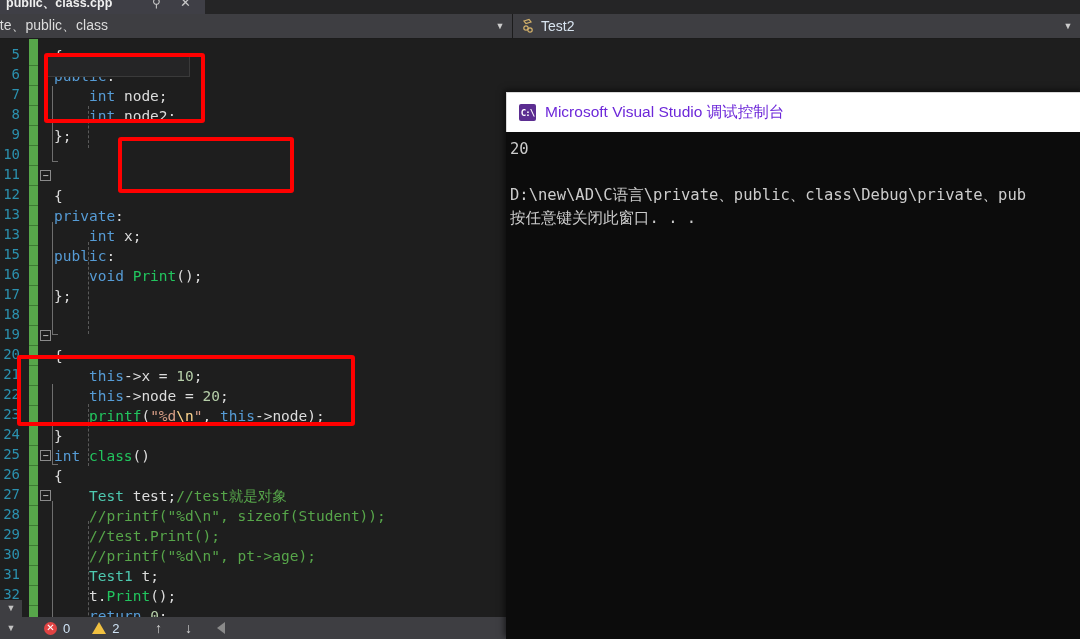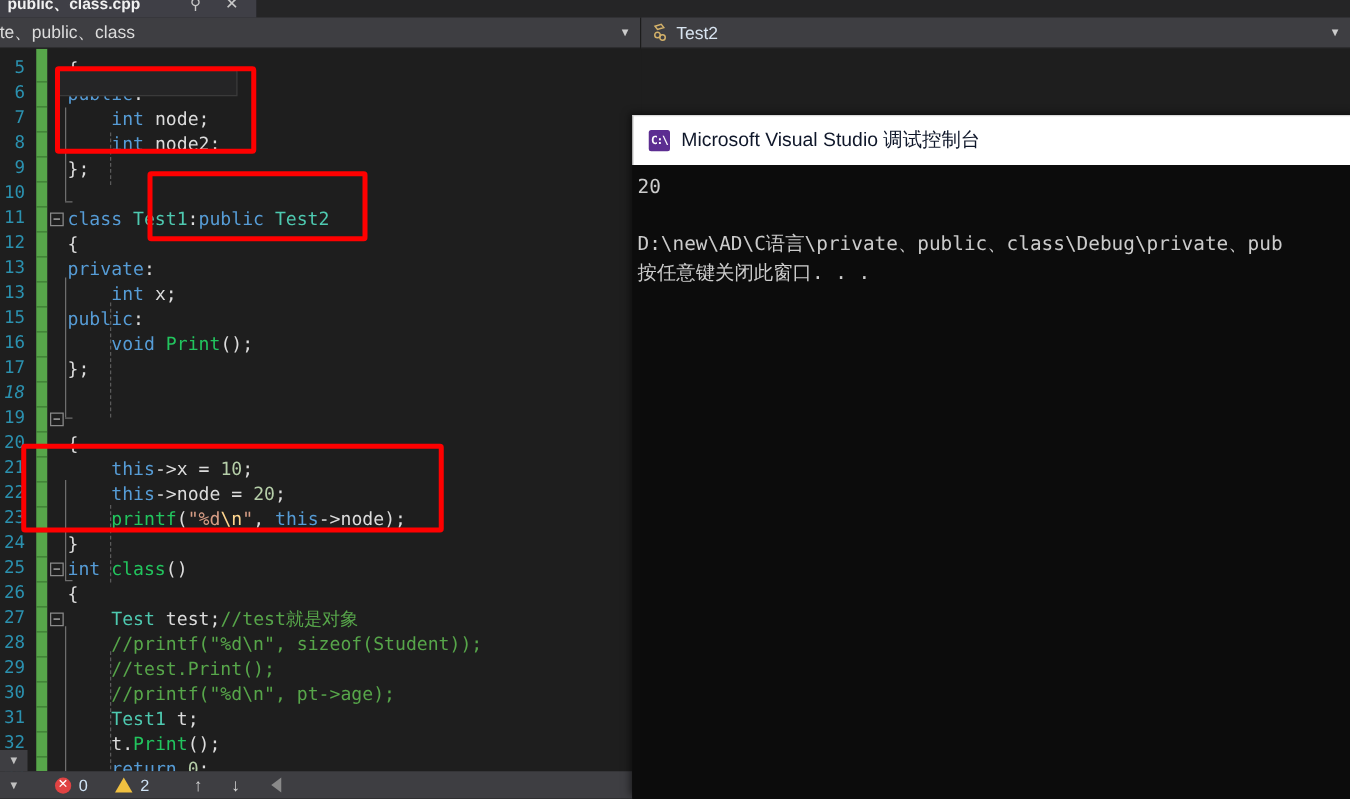--- a/index.html
+++ b/index.html
@@ -131,21 +131,21 @@
     height: 40px; background: #ffffff; display: flex; align-items: center;
     padding-left: 12px; border: 1px solid #d9d9d9; border-bottom: none;
   }
   .console-ico {
     width: 17px; height: 17px; background: #5c2d91; border-radius: 2px;
     display: inline-flex; align-items: center; justify-content: center;
     color: #ffffff; font-size: 9px; font-family: "DejaVu Sans Mono", monospace;
     font-weight: bold; margin-right: 9px; letter-spacing: -1px;
   }
   .console-title-text {
-    color: #0f172a; font-size: 15.5px; font-family: "Liberation Sans", sans-serif;
+    color: #6d28d9; font-size: 15.5px; font-family: "Liberation Sans", sans-serif;
   }
   .console-body {
     position: absolute; left: 0; top: 40px; width: 580px; height: 507px;
     background: #0c0c0c; padding: 6px 0 0 4px;
     font-family: "DejaVu Sans Mono", monospace; font-size: 15.5px;
     color: #cccccc; overflow: hidden;
   }
   .console-line { white-space: pre; line-height: 23px; color: #cccccc; }
   .console-spacer { height: 23px; }
 
@@ -229,21 +229,21 @@
         <div class="ln" style="top: 67px;">8</div>
         <div class="ln" style="top: 87px;">9</div>
         <div class="ln" style="top: 107px;">10</div>
         <div class="ln" style="top: 127px;">11</div>
         <div class="ln" style="top: 147px;">12</div>
         <div class="ln" style="top: 167px;">13</div>
         <div class="ln" style="top: 187px;">13</div>
         <div class="ln" style="top: 207px;">15</div>
         <div class="ln" style="top: 227px;">16</div>
         <div class="ln" style="top: 247px;">17</div>
-        <div class="ln" style="top: 267px; font-style: italic;">18</div>
+        <div class="ln" style="top: 267px;">18</div>
         <div class="ln" style="top: 287px;">19</div>
         <div class="ln" style="top: 307px;">20</div>
         <div class="ln" style="top: 327px;">21</div>
         <div class="ln" style="top: 347px;">22</div>
         <div class="ln" style="top: 367px;">23</div>
         <div class="ln" style="top: 387px;">24</div>
         <div class="ln" style="top: 407px;">25</div>
         <div class="ln" style="top: 427px;">26</div>
         <div class="ln" style="top: 447px;">27</div>
         <div class="ln" style="top: 467px;">28</div>
@@ -289,21 +289,20 @@
         <div class="foldbox" style="left: 2px; top: 411px;">−</div>
         <div class="foldbox" style="left: 2px; top: 451px;">−</div>
       </div>
     <div class="code-area">
         <div class="cl" style="top: 7px; left: 16px;"><span class="t-punc">{</span></div>
         <div class="cl" style="top: 27px; left: 16px;"><span class="t-kw">public</span><span class="t-punc">:</span></div>
         <div class="cl" style="top: 47px; left: 51px;"><span class="t-kw">int</span><span class="t-plain"> node</span><span class="t-punc">;</span></div>
         <div class="cl" style="top: 67px; left: 51px;"><span class="t-kw">int</span><span class="t-plain"> node2</span><span class="t-punc">;</span></div>
         <div class="cl" style="top: 87px; left: 16px;"><span class="t-punc">};</span></div>
         <div class="cl" style="top: 107px; left: 16px;"></div>
-        <div class="cl" style="top: 127px; left: 16px;"><span class="t-kw">class</span><span class="t-plain"> </span><span class="t-type">Test1</span><span class="t-punc">:</span><span class="t-kw">public</span><span class="t-plain"> </span><span class="t-type">Test2</span></div>
         <div class="cl" style="top: 147px; left: 16px;"><span class="t-punc">{</span></div>
         <div class="cl" style="top: 167px; left: 16px;"><span class="t-kw">private</span><span class="t-punc">:</span></div>
         <div class="cl" style="top: 187px; left: 51px;"><span class="t-kw">int</span><span class="t-plain"> x</span><span class="t-punc">;</span></div>
         <div class="cl" style="top: 207px; left: 16px;"><span class="t-kw">public</span><span class="t-punc">:</span></div>
         <div class="cl" style="top: 227px; left: 51px;"><span class="t-kw">void</span><span class="t-plain"> </span><span class="t-fn">Print</span><span class="t-punc">();</span></div>
         <div class="cl" style="top: 247px; left: 16px;"><span class="t-punc">};</span></div>
         <div class="cl" style="top: 267px; left: 16px;"></div>
         <div class="cl" style="top: 307px; left: 16px;"><span class="t-punc">{</span></div>
         <div class="cl" style="top: 327px; left: 51px;"><span class="t-kw">this</span><span class="t-plain">-&gt;x = </span><span class="t-num">10</span><span class="t-punc">;</span></div>
         <div class="cl" style="top: 347px; left: 51px;"><span class="t-kw">this</span><span class="t-plain">-&gt;node = </span><span class="t-num">20</span><span class="t-punc">;</span></div>

